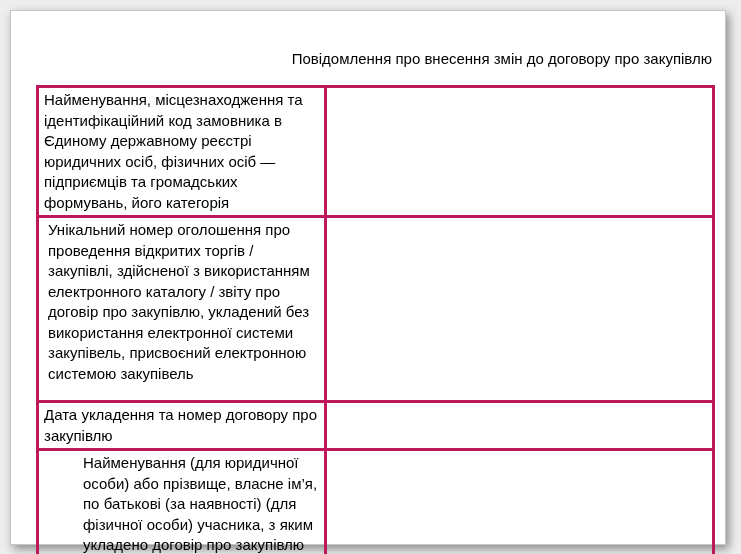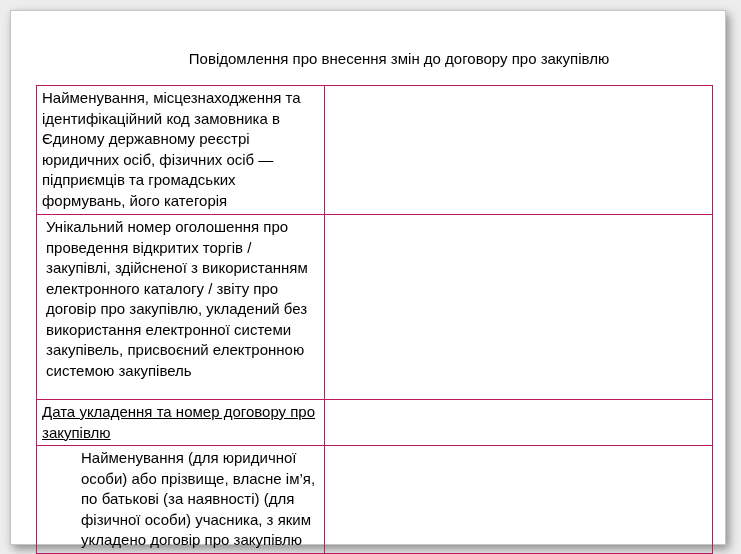--- a/index.html
+++ b/index.html
@@ -26,45 +26,45 @@
     border: 1px solid #c6c6c6;
     box-sizing: border-box;
     box-shadow: 3px 4px 9px rgba(0,0,0,0.42);
   }
   .doc-title {
     margin-top: 37px;
     margin-left: 25px;
     width: 676px;
     box-sizing: border-box;
     padding-left: 50px;
-    text-align: center;
+    text-align: right;
     font-size: 15px;
     line-height: 21px;
     white-space: nowrap;
   }
   table.form-table {
     border-collapse: collapse;
     table-layout: fixed;
     margin-top: 16px;
     margin-left: 25px;
     width: 676px;
   }
   table.form-table td {
-    border: 1px solid #be185d;
+    border: 3px solid #be185d;
     vertical-align: top;
     padding: 2px 5px;
     font-size: 15px;
     line-height: 20.5px;
     box-sizing: border-box;
   }
   td.label-cell { width: 288px; }
   td.value-cell { width: 388px; }
   tr.row-1 td { height: 129px; }
   tr.row-2 td { height: 185px; padding-left: 9px; }
-  tr.row-3 td { height: 40px; text-decoration: underline; }
+  tr.row-3 td { height: 40px; }
   tr.row-4 td { height: 101px; padding-left: 44px; }
 </style>
 </head>
 <body>
 
 <div class="screen">
   <div class="page">
 
     <div class="doc-title">Повідомлення про внесення змін до договору про закупівлю</div>
 

